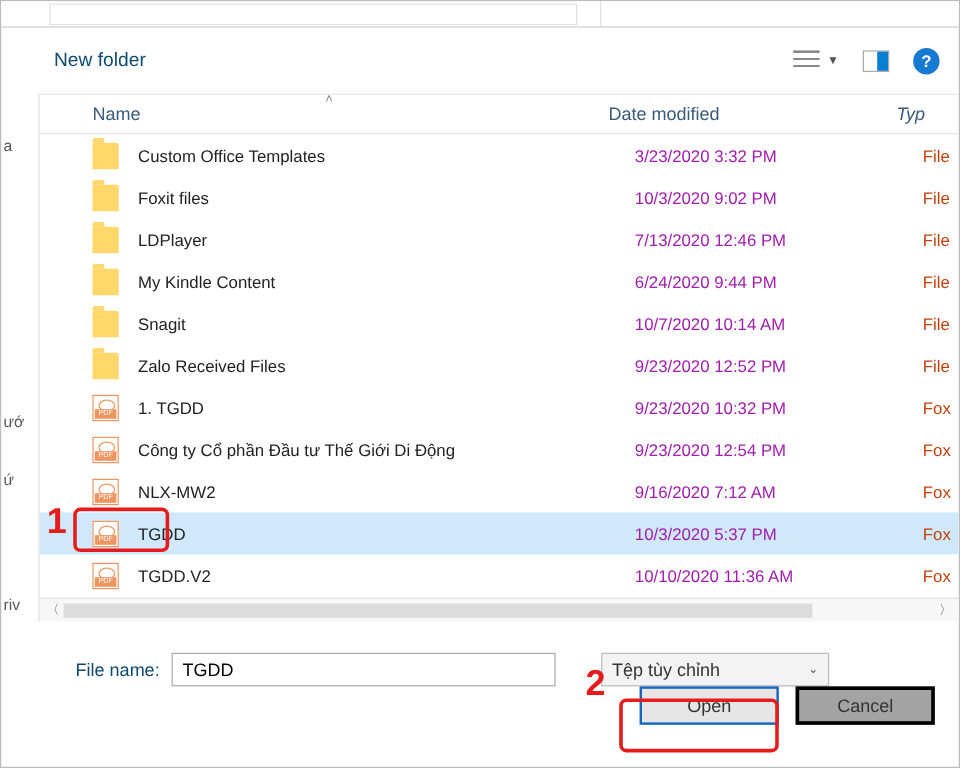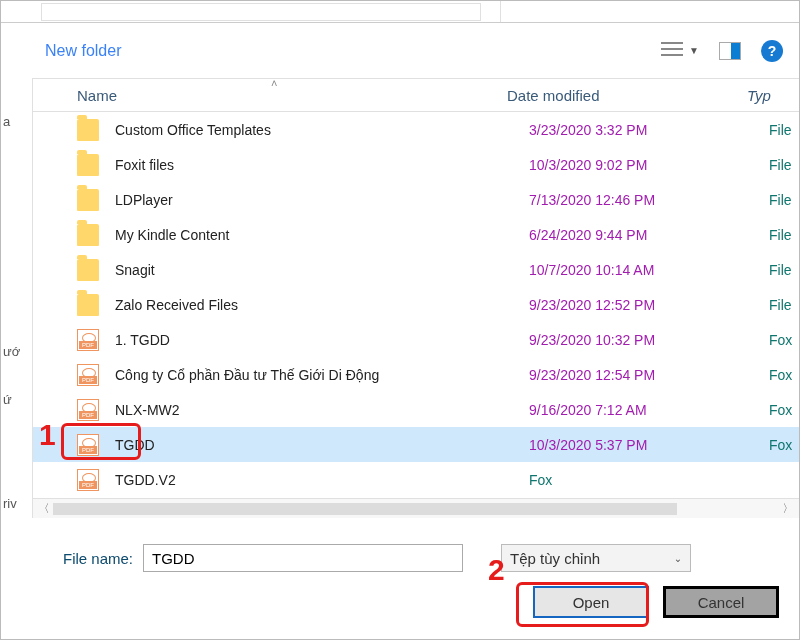--- a/index.html
+++ b/index.html
@@ -24,21 +24,21 @@
   .cut-box {
     height: 18px; width: 440px; border:1px solid #e0e0e0; margin-top:2px;
   }
   .toolbar {
     height: 55px;
     display: flex;
     align-items: center;
     padding: 0 16px 0 44px;
     gap: 20px;
   }
-  .new-folder { color: #3b82f6; font-size: 16px; cursor:pointer; }
+  .new-folder { color: #0c4a6e; font-size: 16px; cursor:pointer; }
   .spacer { flex: 1; }
   .view-ctrl { display:flex; align-items:center; gap:6px; }
   .list-icon {
     width: 22px; height: 18px;
     background: repeating-linear-gradient(to bottom, #888 0 2px, transparent 2px 6px);
   }
   .chev { font-size:10px; color:#555; }
   .pane-icon { width:22px; height:18px; background:#fff; border:1px solid #aaa; position:relative;}
   .pane-icon::after{ content:""; position:absolute; right:0; top:0; bottom:0; width:9px; background:#0a7ed3;}
   .help-icon { width:22px; height:22px; border-radius:50%; background:#167ad2; color:#fff; text-align:center; line-height:22px; font-weight:bold; font-size:14px;}
@@ -60,33 +60,33 @@
   }
   .row.sel { background:#cfe8fb; }
   .r-icon { width:22px; height:22px; margin-right:16px; position:relative;}
   .folder { background:#ffd76a; border-radius:2px 2px 1px 1px;}
   .folder::before{content:""; position:absolute; top:-4px; left:0; width:10px; height:4px; background:#ffd76a; border-radius:2px 2px 0 0;}
   .pdf { background:#fff; border:1px solid #f0955f;}
   .pdf::after{content:"PDF"; position:absolute; bottom:1px; left:1px; right:1px; font-size:6px; background:#f0955f; color:#fff; text-align:center; line-height:8px;}
   .pdf::before{content:""; position:absolute; top:3px; left:4px; width:12px; height:8px; border:1px solid #f0955f; border-radius:50%;}
   .r-name { width: 414px; white-space:nowrap; overflow:hidden;}
   .r-date { width:240px; color:#a21caf;}
-  .r-type { color:#0f766e;}
+  .r-type { color:#c2410c;}
   .ann1-box{ position:absolute; left:60px; top:422px; width:80px; height:37px; border:3px solid #e61b1b; border-radius:6px; z-index:5; pointer-events:none;}
   .ann1{ position:absolute; left:38px; top:417px; color:#e61b1b; font-size:30px; font-weight:bold; z-index:6;}
   .hscroll { height:20px; display:flex; align-items:center; border-top:1px solid #e0e0e0; background:#f7f7f7; padding:0 2px;}
   .hs-btn{ width:18px; text-align:center; color:#666; font-size:11px; cursor:pointer;}
   .hs-track{ flex:1; height:14px; position:relative;}
   .hs-thumb{ position:absolute; left:0; top:1px; height:12px; width:86%; background:#dcdcdc;}
   .bottom { padding: 26px 14px 0 62px;}
   .fn-row{ display:flex; align-items:center; gap:10px;}
   .fn-label{ font-size:15px; color:#0c4a6e;}
   .fn-input{ flex:1; height:28px; border:1px solid #aaa; padding:0 8px; font-size:15px; max-width:320px;}
   .filter{ width:190px; height:28px; border:1px solid #bbb; background:#f3f3f3; font-size:15px; padding:0 8px; display:flex; align-items:center; justify-content:space-between;}
-  .btn-row{ display:flex; gap:14px; margin-top:14px; justify-content:flex-end; padding-right:6px;align-items:flex-end;}
+  .btn-row{ display:flex; gap:14px; justify-content:flex-end; padding-right:6px;align-items:flex-end;}
   .btn{ width:116px; height:32px; border:3px solid #000000; background:#a3a3a3; font-size:15px; display:flex; align-items:center; justify-content:center; cursor:pointer;}
   .btn.primary{ border:2px solid #1566c0; background:#e6e6e6;}
   .ann2{ position:absolute; left:487px; bottom:52px; color:#e61b1b; font-size:30px; font-weight:bold; z-index:6;}
   .ann2-box{ position:absolute; left:515px; bottom:12px; width:133px; height:45px; border:3px solid #e61b1b; border-radius:6px; z-index:5; pointer-events:none;}
 </style>
 </head>
 <body>
 
 <div class="cut-row">
   <div class="cut-left">
@@ -177,20 +177,21 @@
         </div>
         <div class="row sel">
           <span class="r-icon pdf"></span>
           <span class="r-name">TGDD</span>
           <span class="r-date">10/3/2020 5:37 PM</span>
           <span class="r-type">Fox</span>
         </div>
         <div class="row">
           <span class="r-icon pdf"></span>
           <span class="r-name">TGDD.V2</span>
+          <span class="r-date">10/10/2020 11:36 AM</span>
           <span class="r-type">Fox</span>
         </div>
       </div>
     <div class="hscroll">
       <span class="hs-btn">〈</span>
       <div class="hs-track">
           <div class="hs-thumb"></div>
         </div>
       <span class="hs-btn">〉</span>
     </div>

